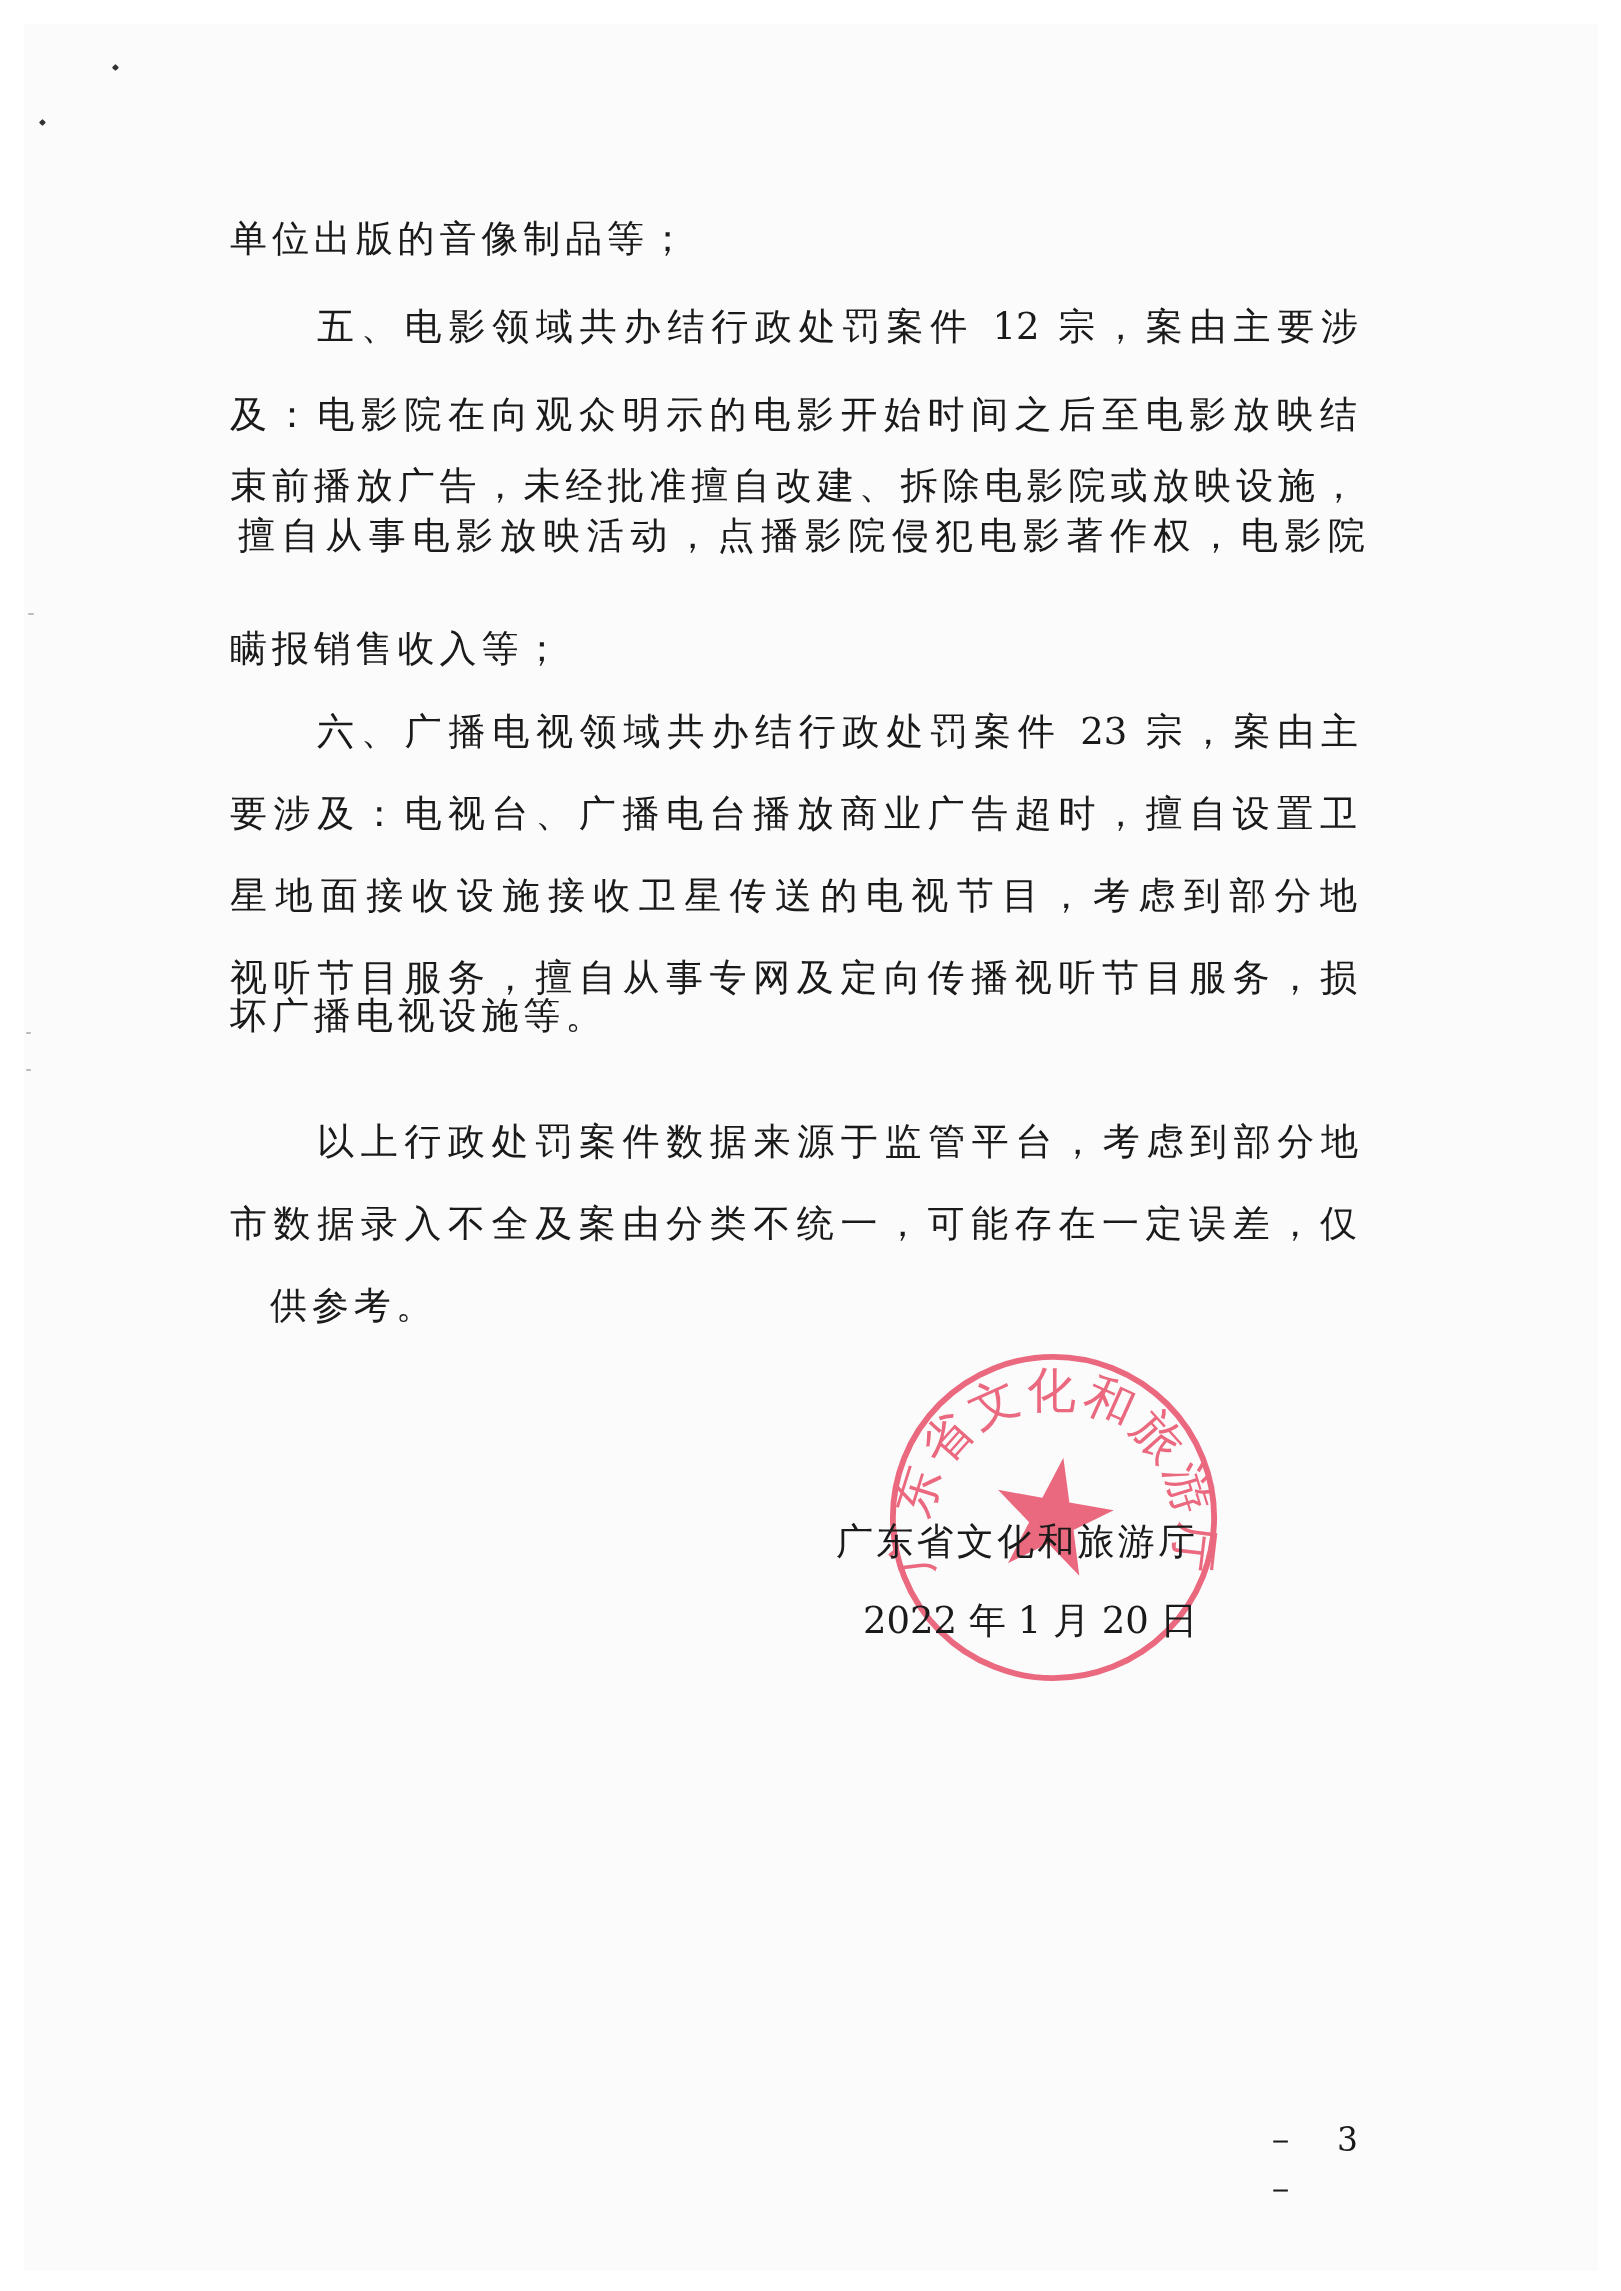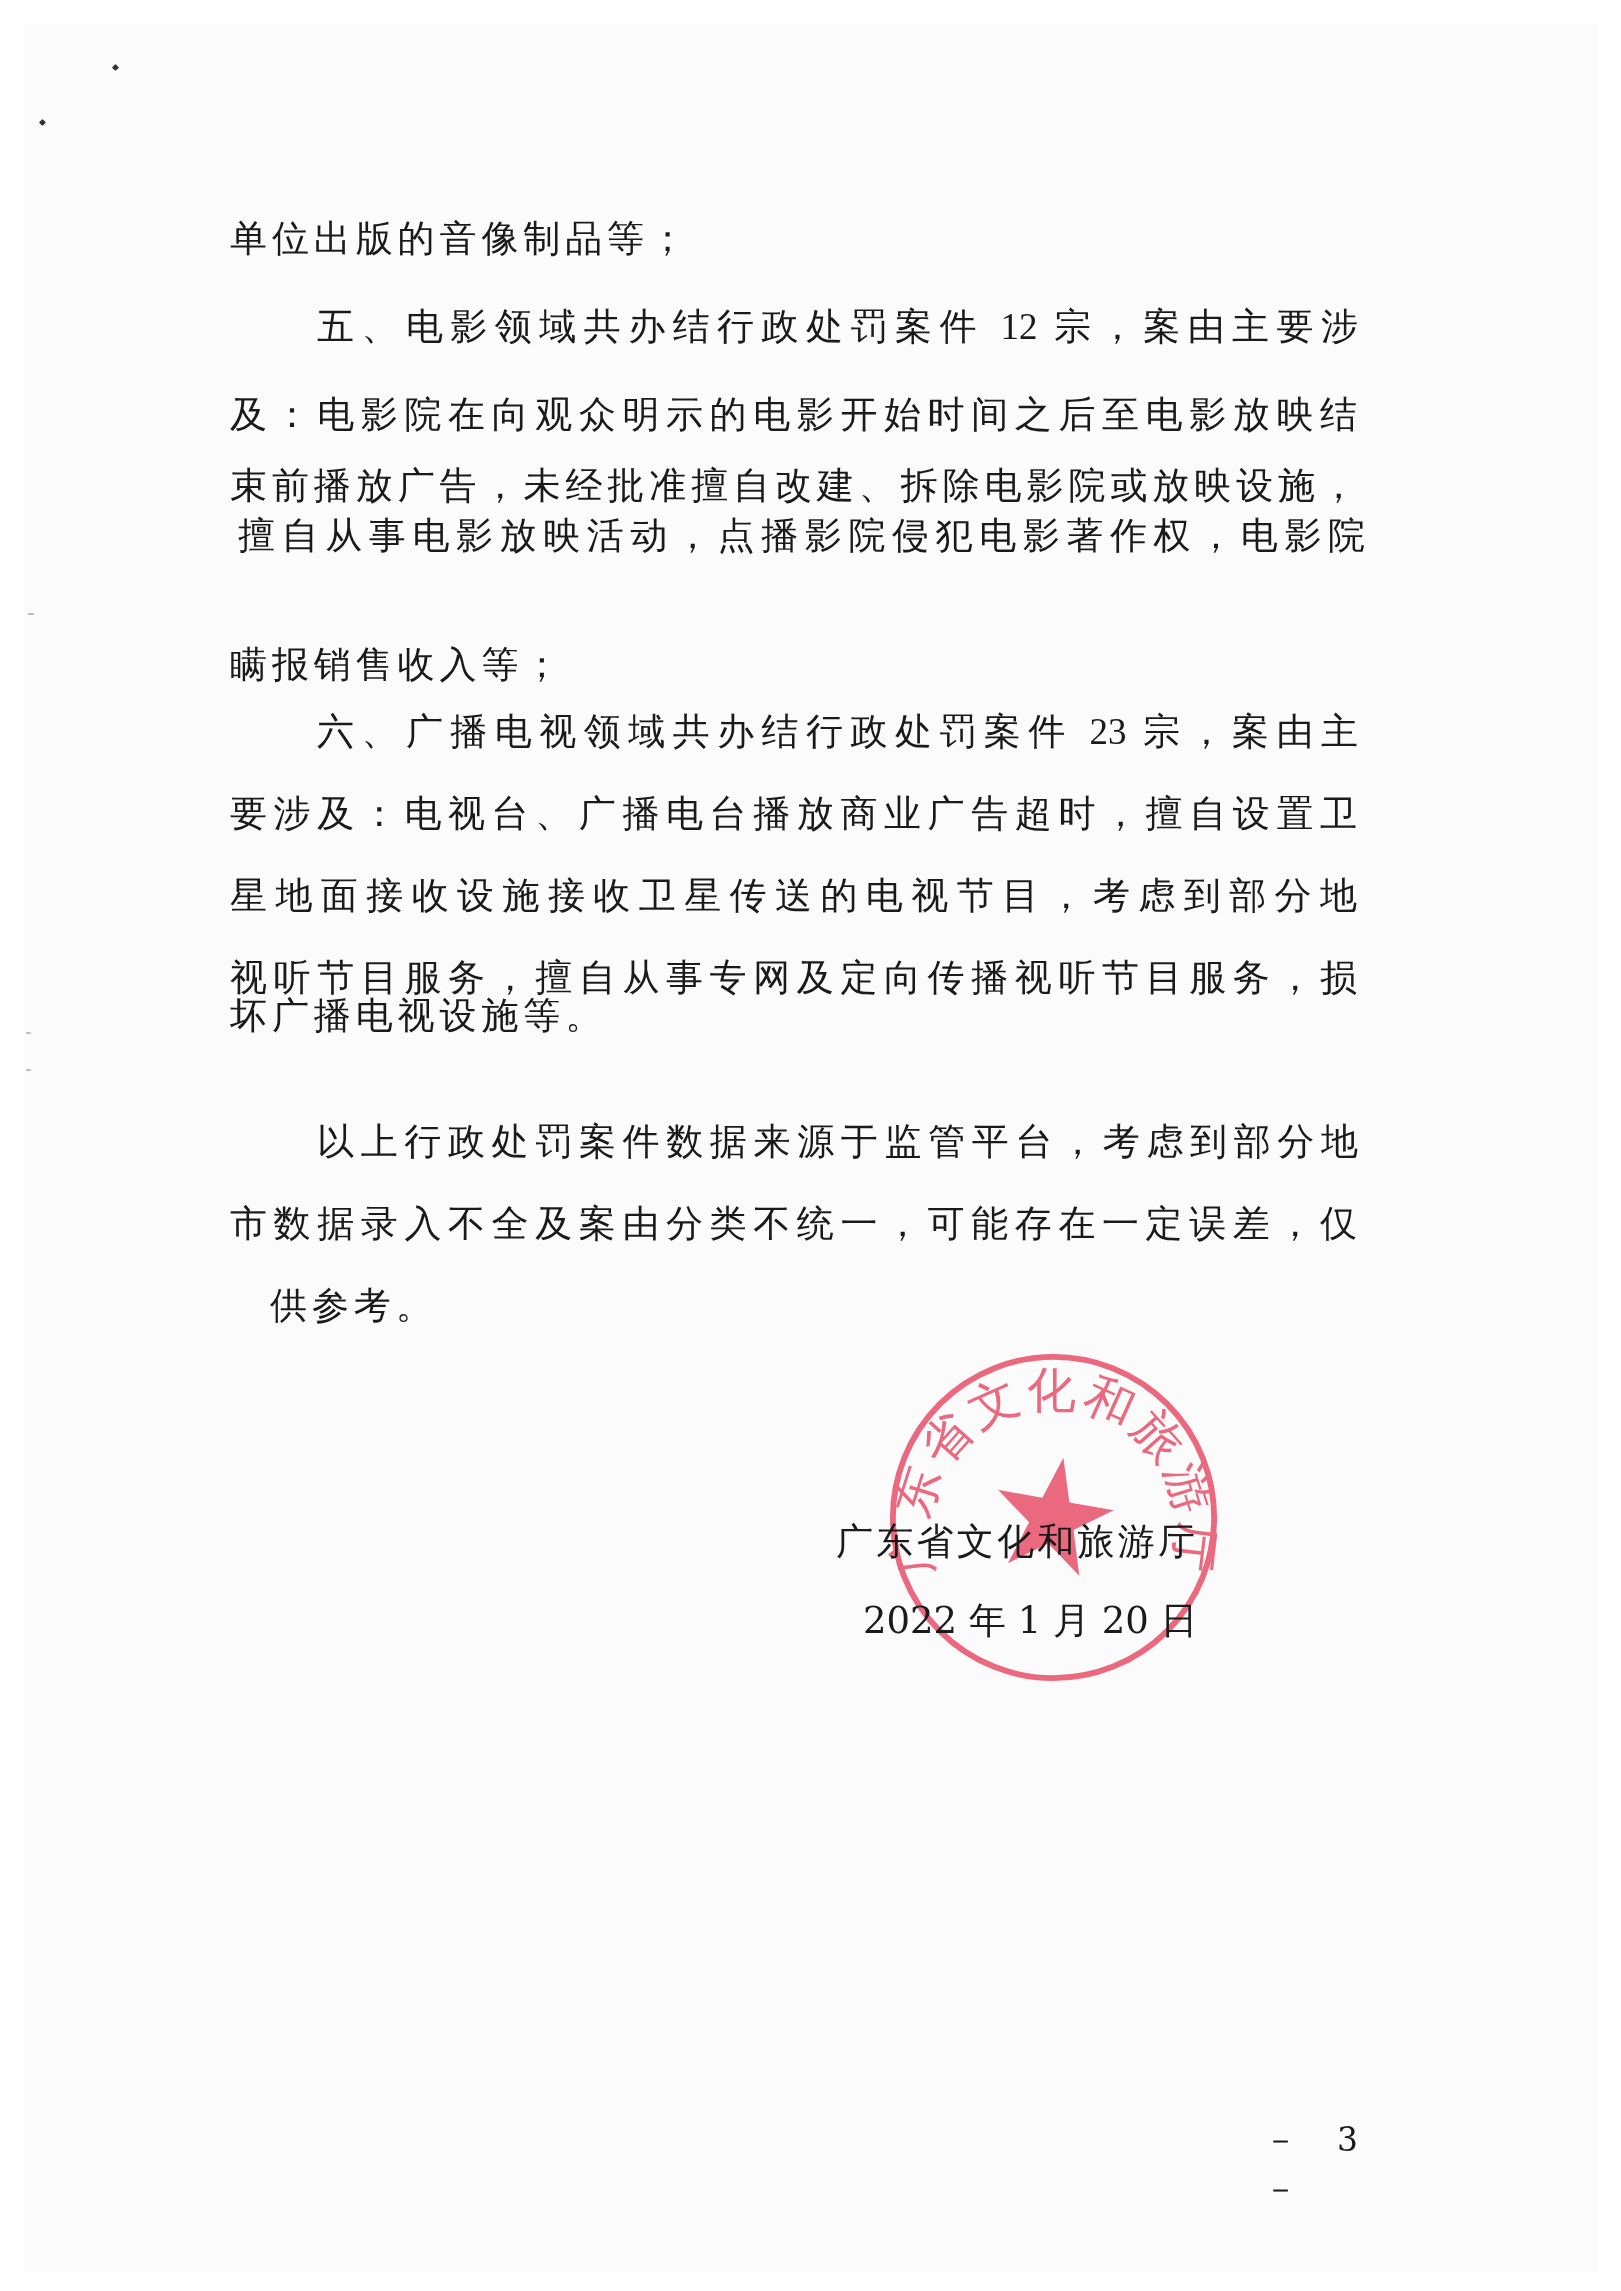--- a/index.html
+++ b/index.html
@@ -40,21 +40,20 @@
   .line {
     position: absolute;
     left: 230px;
     width: 1127px;
     height: 55px;
     line-height: 55px;
     font-size: 37px;
     letter-spacing: 4.9px;
     white-space: nowrap;
     text-align: left;
-    font-family: Liberation Serif, serif;
   }
   .line.justify {
     text-align: justify;
     text-align-last: justify;
     letter-spacing: 0;
     white-space: normal;
   }
   .line.indent {
     left: 317px;
     width: 1041px;
@@ -100,21 +99,21 @@
 <div class="speck" style="left:40px;top:120px;"></div>
 <div class="speck faint" style="left:28px;top:613px;"></div>
 <div class="speck faint" style="left:25.5px;top:1032px;"></div>
 <div class="speck faint" style="left:25.5px;top:1069px;"></div>
 
 <div class="line" style="top:211px;">单位出版的音像制品等；</div>
 <div class="line justify indent" style="top:299px;">五、电影领域共办结行政处罚案件 12 宗，案由主要涉</div>
 <div class="line justify" style="top:375px;margin-top:12px;">及：电影院在向观众明示的电影开始时间之后至电影放映结</div>
 <div class="line justify" style="top:458px;">束前播放广告，未经批准擅自改建、拆除电影院或放映设施，</div>
 <div class="line justify" style="top:508px;margin-left:8px;">擅自从事电影放映活动，点播影院侵犯电影著作权，电影院</div>
-<div class="line" style="top:621px;margin-top:16px;">瞒报销售收入等；</div>
+<div class="line" style="top:621px;">瞒报销售收入等；</div>
 <div class="line justify indent" style="top:704px;">六、广播电视领域共办结行政处罚案件 23 宗，案由主</div>
 <div class="line justify" style="top:786px;">要涉及：电视台、广播电台播放商业广告超时，擅自设置卫</div>
 <div class="line justify" style="top:868px;">星地面接收设施接收卫星传送的电视节目，考虑到部分地</div>
 <div class="line justify" style="top:950px;">视听节目服务，擅自从事专网及定向传播视听节目服务，损</div>
 <div class="line" style="top:988px;">坏广播电视设施等。</div>
 <div class="line justify indent" style="top:1114px;">以上行政处罚案件数据来源于监管平台，考虑到部分地</div>
 <div class="line justify" style="top:1196px;">市数据录入不全及案由分类不统一，可能存在一定误差，仅</div>
 <div class="line" style="top:1278px;margin-left:40px;">供参考。</div>
 
 <svg class="stamp" viewBox="0 0 340 340" xmlns="http://www.w3.org/2000/svg">

